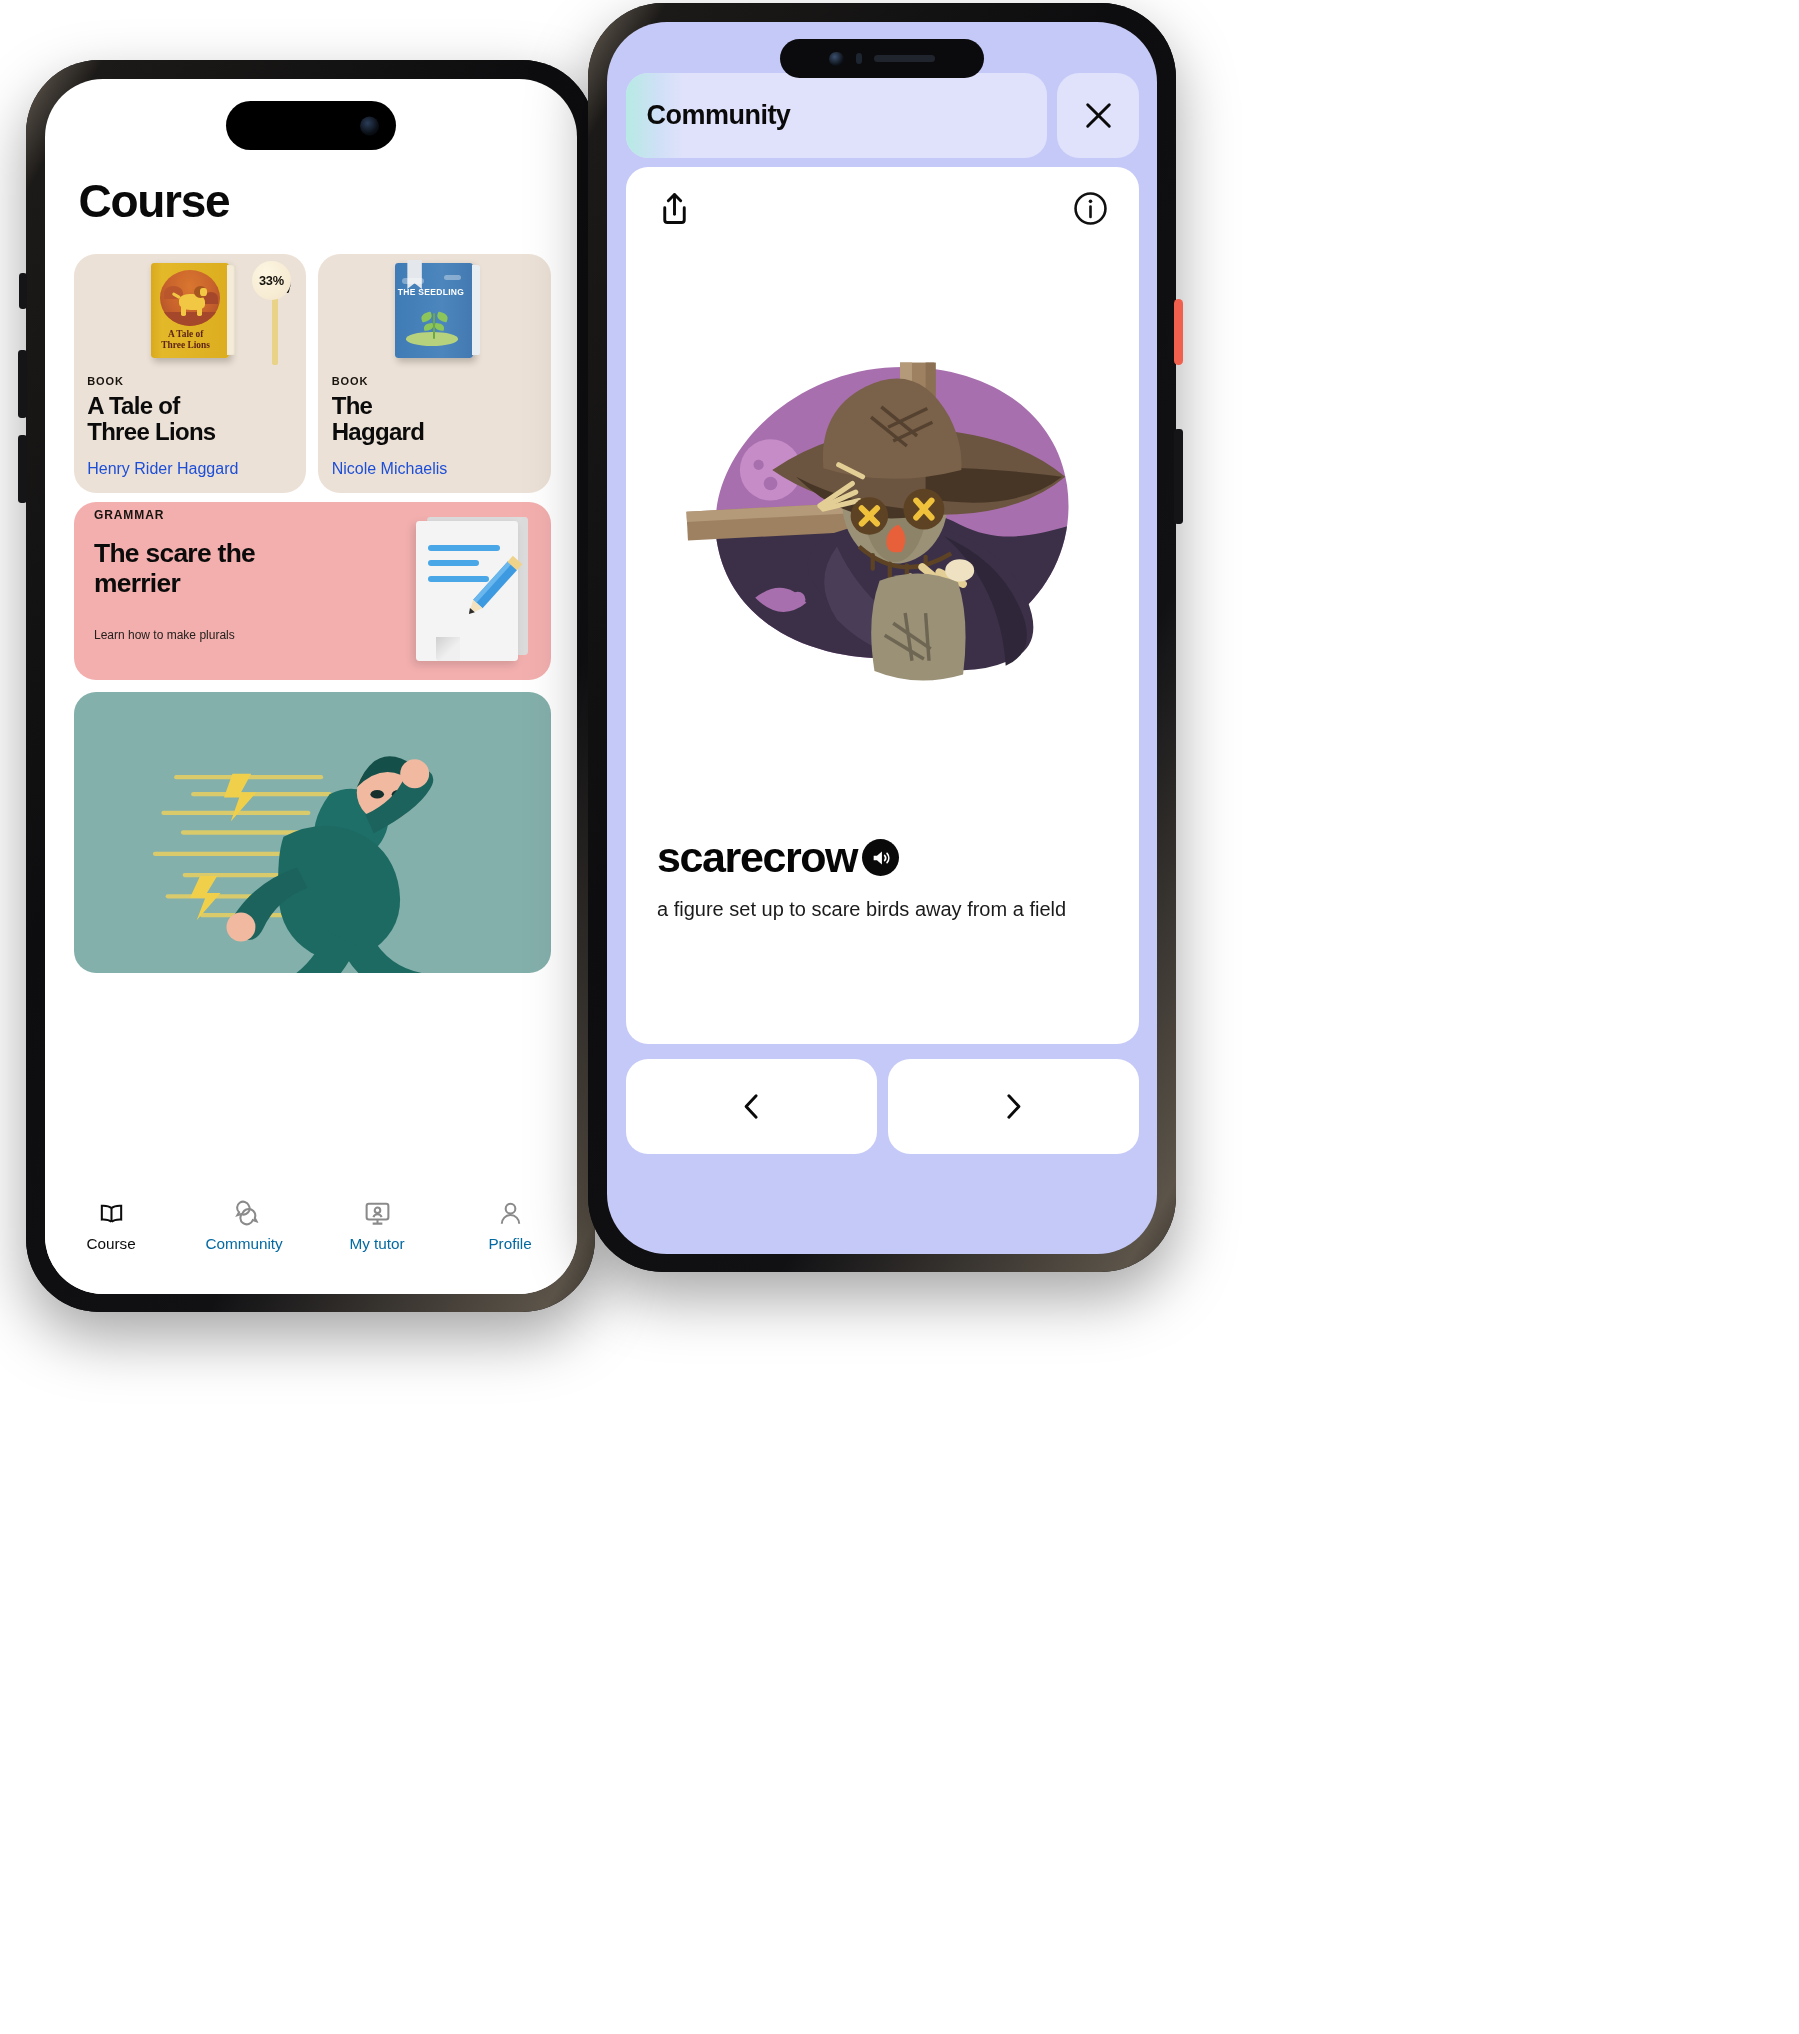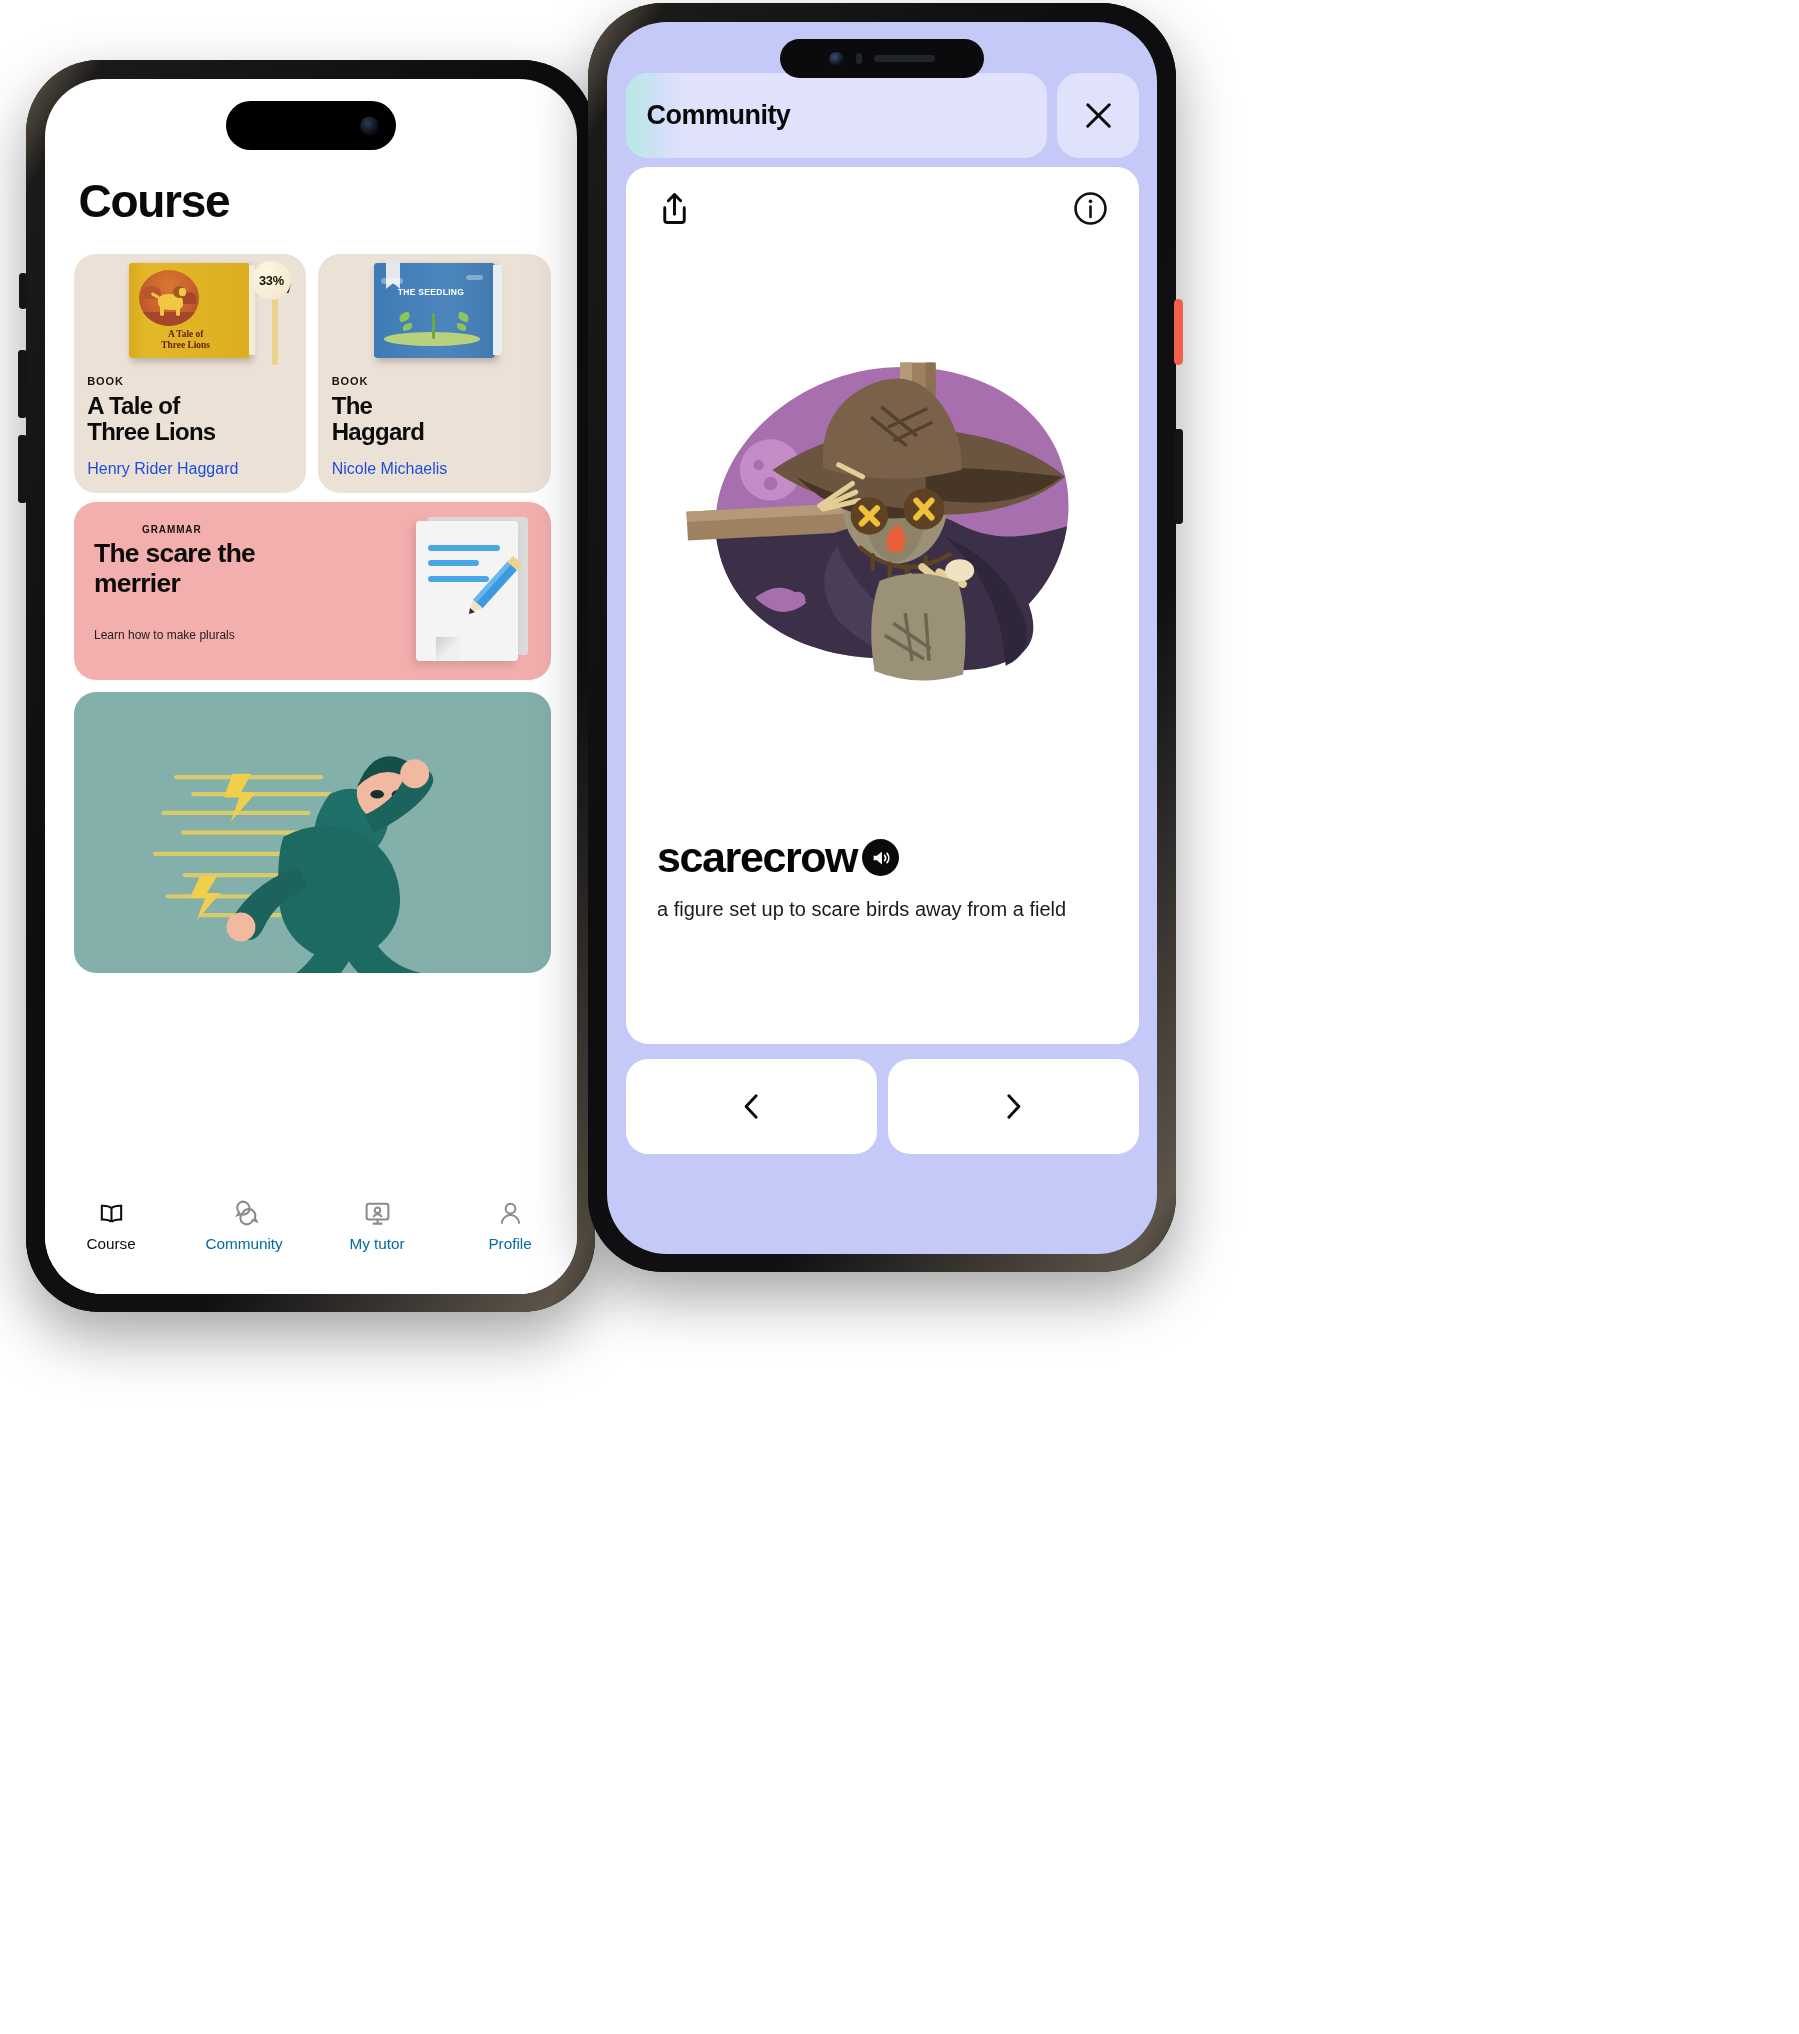--- a/index.html
+++ b/index.html
@@ -28,21 +28,21 @@
       background:radial-gradient(circle at 40% 35%,#2b3d58 0%,#0b1017 60%,#000 100%);}
 
   .page-title{position:absolute;left:34px;top:95px;font-size:46px;font-weight:700;
       letter-spacing:-1.3px;color:#0a0a0a;}
 
   .card-row{position:absolute;left:29px;top:175px;width:477px;display:flex;gap:12px;}
   .bookcard{background:#ece1d6;border-radius:22px;width:233px;height:239px;position:relative;
       overflow:hidden;padding:0;}
   .bookcover-wrap{position:absolute;left:0;right:0;top:5.1px;height:102px;display:flex;
       align-items:center;justify-content:center;}
-  .cover{position:relative;width:78px;height:95px;border-radius:3.4px;box-shadow:2.6px 3.4px 7.7px rgba(0,0,0,.22);padding-left:43px;}
+  .cover{position:relative;width:78px;height:95px;border-radius:3.4px;box-shadow:2.6px 3.4px 7.7px rgba(0,0,0,.22);}
 
   
   .cover-lion{background:linear-gradient(90deg,#d9a91e 0%,#e3b829 14%,#dcae1f 100%);}
   .cover-lion .pages{position:absolute;right:-6.8px;top:2.6px;width:8.5px;height:90px;
       background:#f4ecd9;border-radius:0 2.6px 2.6px 0;box-shadow:inset -1.7px 0 1.7px rgba(0,0,0,.08);}
   .lion-circle{position:absolute;left:9.4px;top:7.7px;width:60px;height:56px;border-radius:50%;
       background:radial-gradient(ellipse at 50% 30%,#d9762f 0%,#c8622c 55%,#a84a2a 100%);overflow:hidden;}
   .lion-body{position:absolute;left:19px;top:24px;width:25.6px;height:15.3px;background:#f2c744;border-radius:40% 50% 35% 45%;}
   .lion-head{position:absolute;left:34px;top:16px;width:12.8px;height:12px;background:#a6561f;border-radius:50%;}
   .lion-face{position:absolute;left:40px;top:18px;width:6.8px;height:7.7px;background:#f2c744;border-radius:40%;}
@@ -74,21 +74,21 @@
   .badge-stem{position:absolute;width:6px;background:#e9d389;border-radius:0 0 2.6px 2.6px;z-index:4;}
 
   .card-kicker{position:absolute;left:13.6px;top:121px;font-size:11px;font-weight:700;
       letter-spacing:0.9px;color:#17130f;}
   .card-title{position:absolute;left:13.6px;top:139px;right:8.5px;font-size:24px;font-weight:700;
       letter-spacing:-0.7px;line-height:1.1;color:#0b0b0b;}
   .card-author{position:absolute;left:13.6px;bottom:15.3px;font-size:16px;color:#1d4ed8;}
 
   .grammar-card{position:absolute;left:29px;top:423px;width:477px;height:178px;
       background:#f2afae;border-radius:22px;overflow:hidden;}
-  .g-kicker{position:absolute;left:20.4px;top:22px;font-size:10px;font-weight:700;letter-spacing:0.9px;color:#17130f;margin-left:48px;}
+  .g-kicker{position:absolute;left:20.4px;top:6px;font-size:12px;font-weight:700;letter-spacing:0.9px;color:#17130f;}
   .g-title{position:absolute;left:20.4px;top:37px;width:256px;font-size:26.4px;font-weight:700;
       letter-spacing:-0.7px;line-height:1.13;color:#0b0b0b;}
   .g-sub{position:absolute;left:20.4px;top:126px;font-size:12px;color:#24211d;}
   .doc-art{position:absolute;right:12px;top:13.6px;width:143px;height:152px;}
   .doc-sheet{position:absolute;left:20.4px;top:5.1px;width:102px;height:140px;background:#f4f4f4;
       border-radius:3.4px;box-shadow:-2.6px 3.4px 8.5px rgba(0,0,0,.13);}
   .doc-sheet-back{position:absolute;left:31px;top:1.7px;width:101px;height:138px;background:#dcdcdc;border-radius:3.4px;}
   .doc-line{position:absolute;height:6px;background:#49a7e8;border-radius:3.4px;}
   .doc-corner{position:absolute;left:20.4px;bottom:0;width:24px;height:24px;
       background:linear-gradient(135deg,#cfcfcf 0%,#f0f0f0 60%);border-radius:0 0 0 3.4px;}

